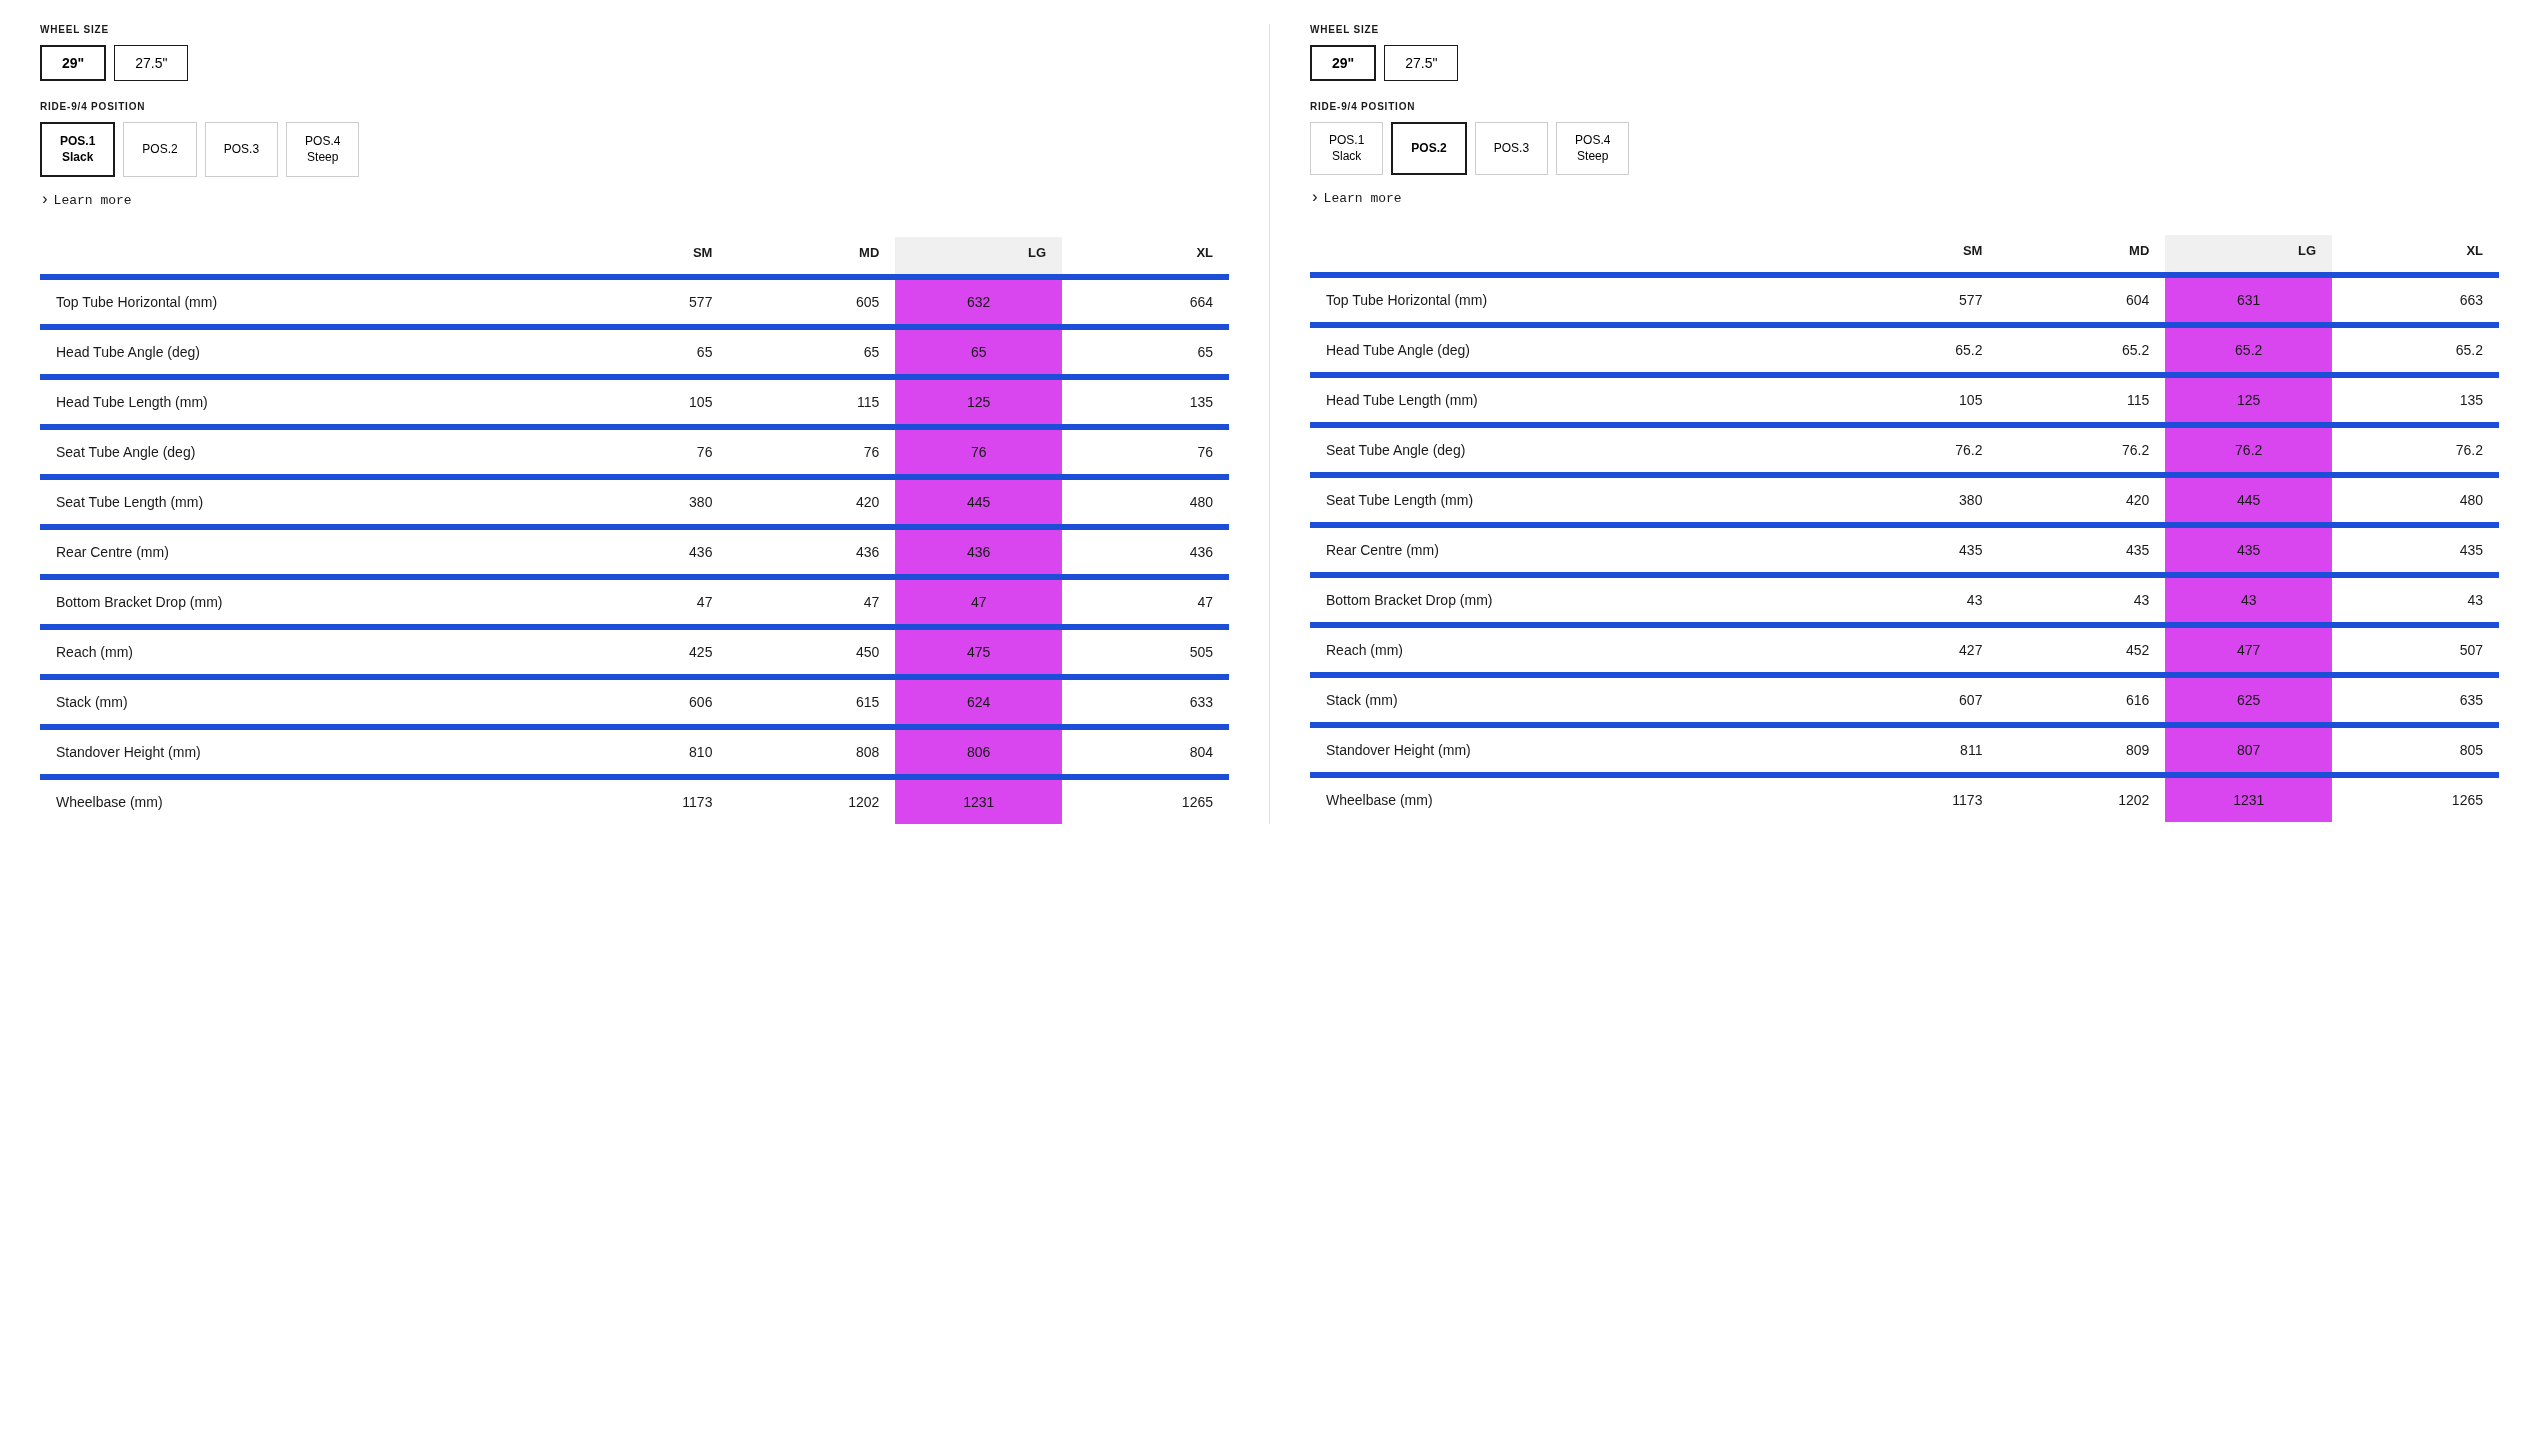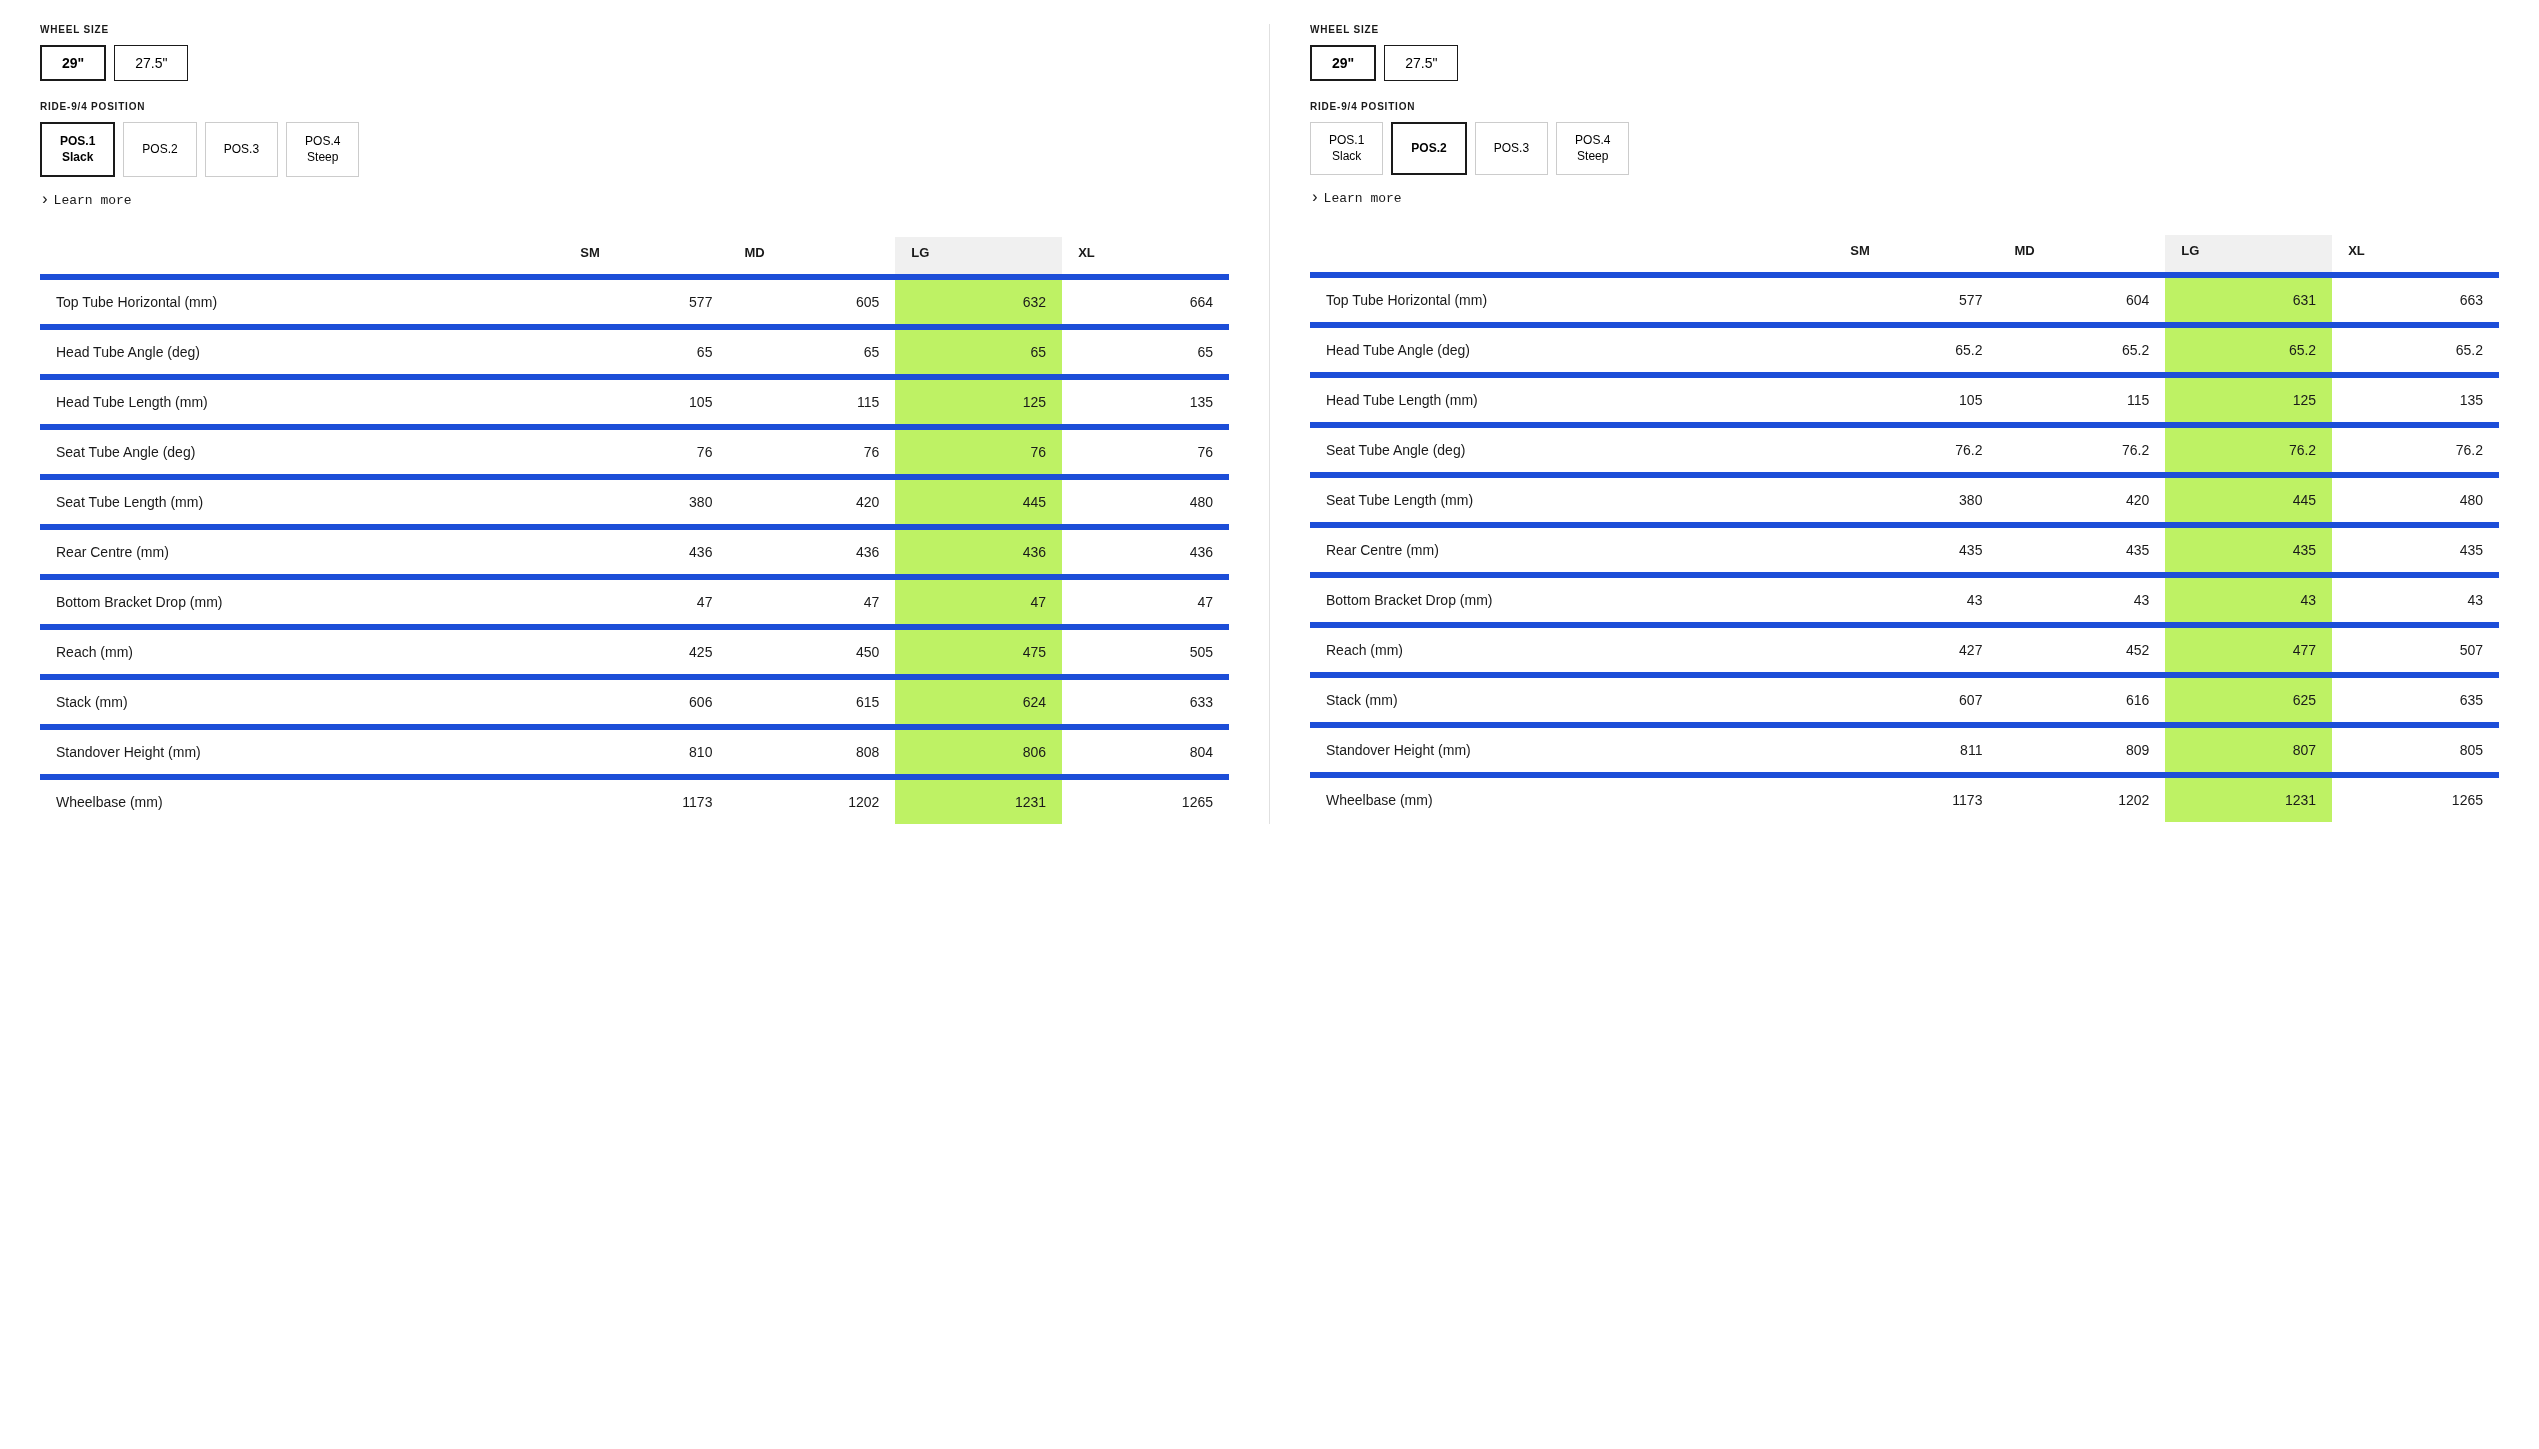--- a/index.html
+++ b/index.html
@@ -85,21 +85,21 @@
       content: '›';
       font-size: 16px;
     }
     .spec-table {
       width: 100%;
       border-collapse: collapse;
     }
     .spec-table thead th {
       font-size: 13px;
       font-weight: 700;
-      text-align: left;
+      text-align: right;
       padding: 8px 16px 14px;
       color: #1a1a1a;
     }
     .spec-table thead th:first-child {
       text-align: left;
     }
     .spec-table thead th.highlight {
       background: #f0f0f0;
     }
     .spec-table tbody tr {
@@ -110,21 +110,22 @@
       font-size: 14px;
       color: #1a1a1a;
       text-align: right;
     }
     .spec-table tbody td:first-child {
       text-align: left;
       font-weight: 400;
       color: #1a1a1a;
     }
     .spec-table tbody td.highlight {
-      background: #bef264;
+      background: #d946ef;
+      text-align: center;
     }
     .ride-position-section {
       margin-bottom: 10px;
     }
   </style>
 </head>
 <body>
 
 <div class="page-container">
 

